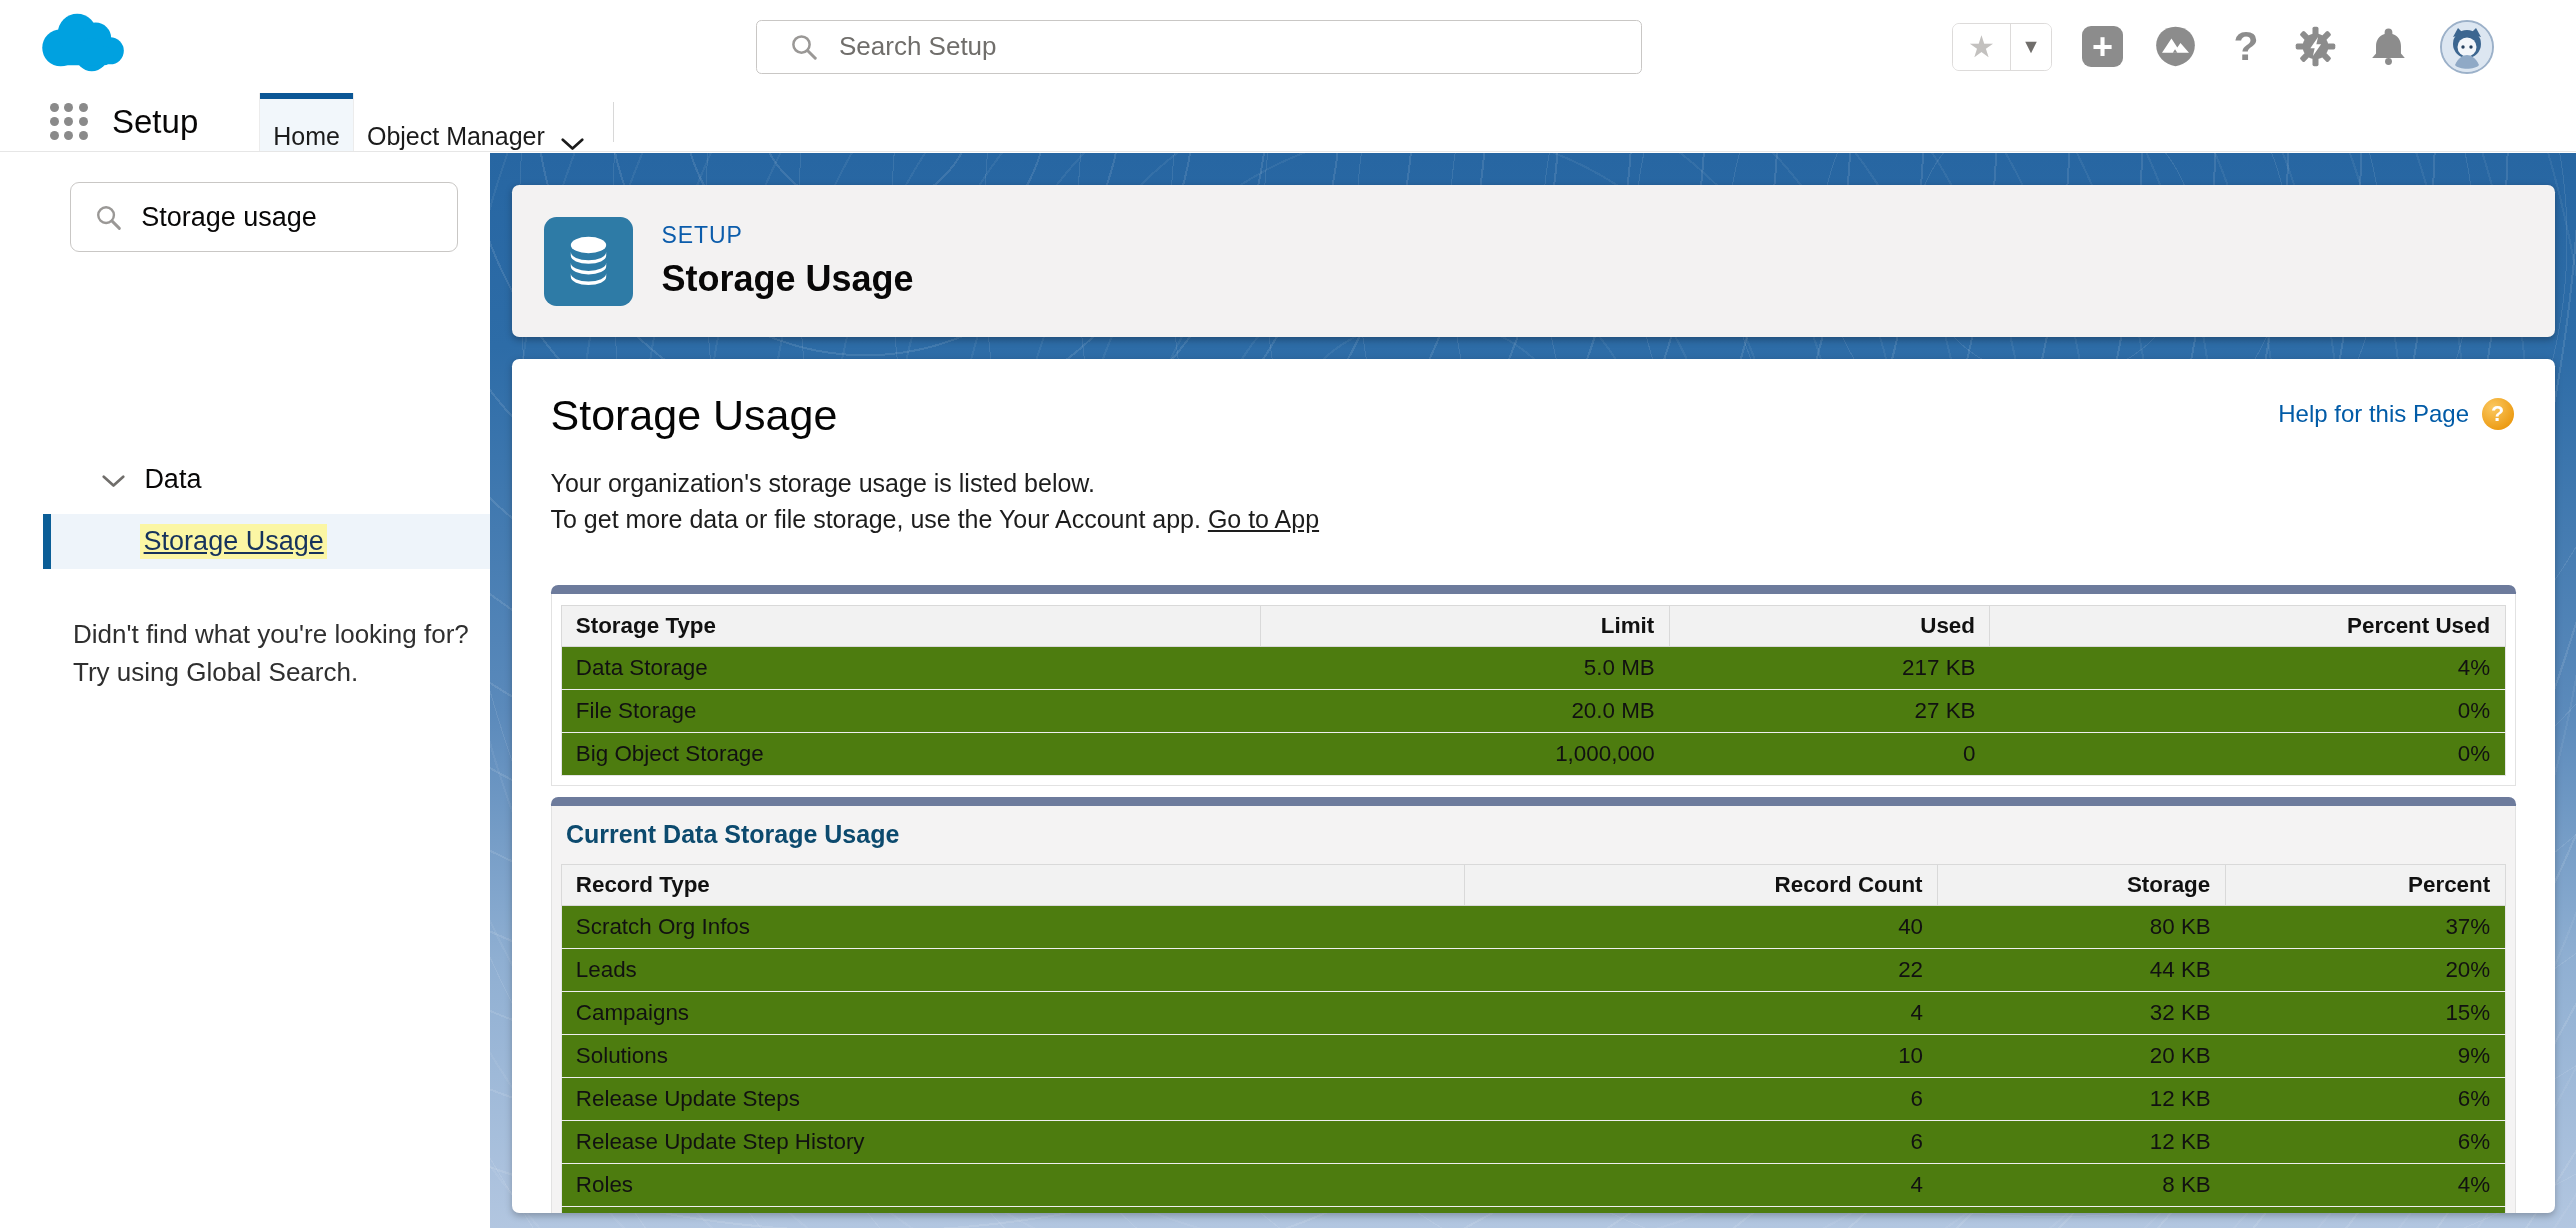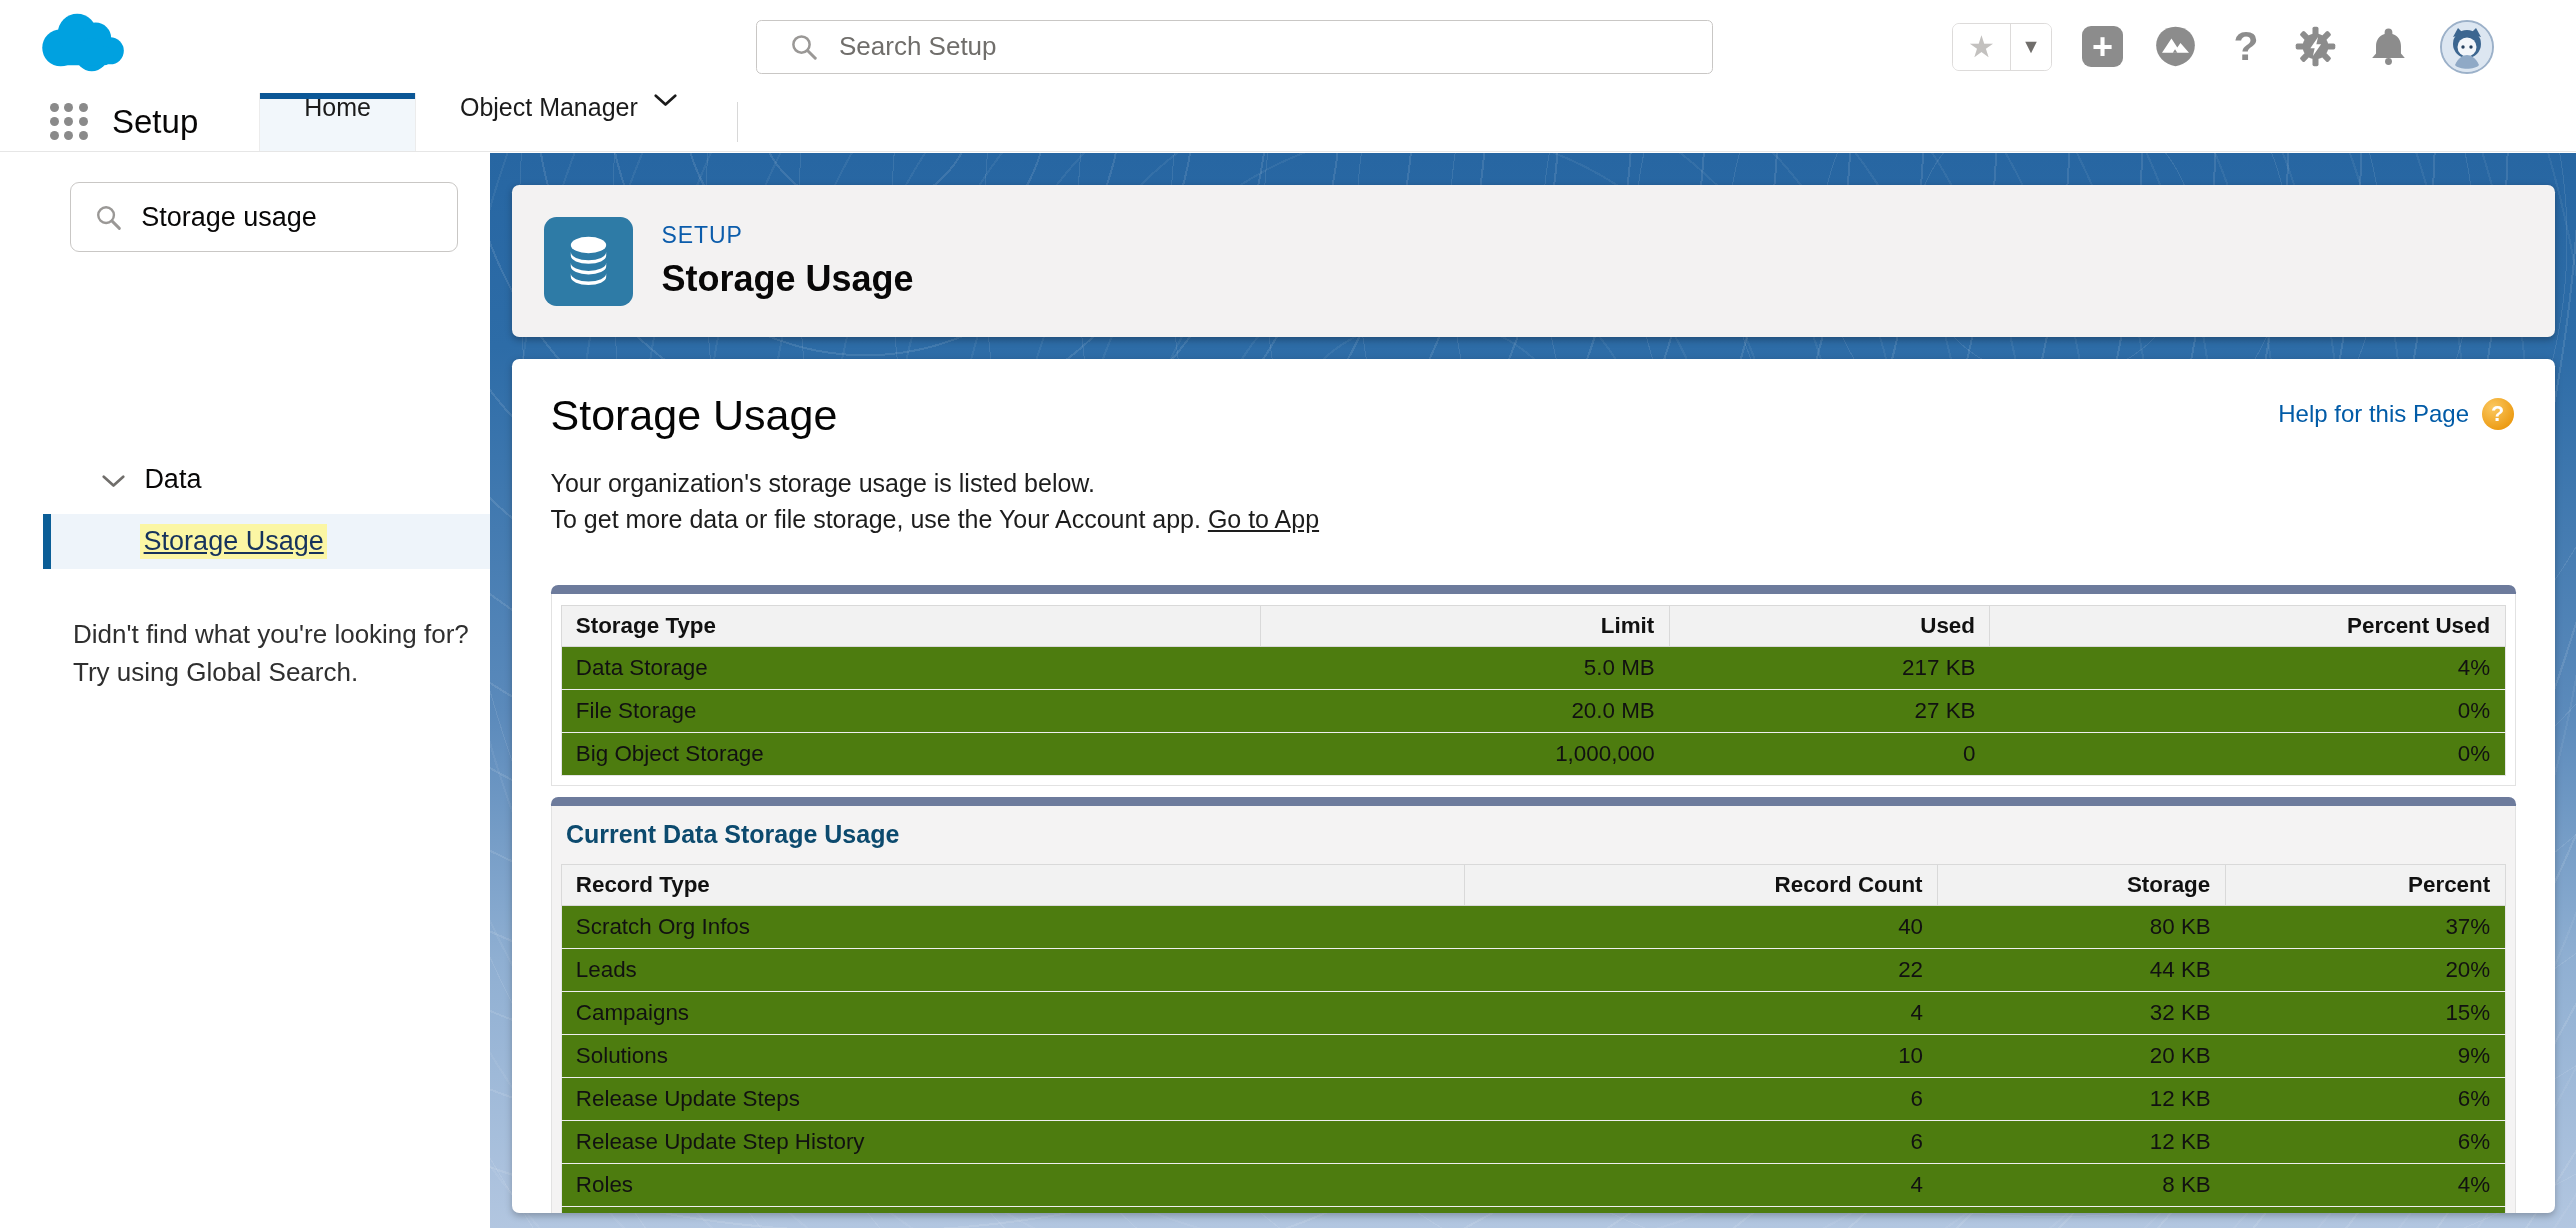--- a/index.html
+++ b/index.html
@@ -2,21 +2,21 @@
 <html style="font-size:14.3px"><head>
 <meta charset="utf-8">
 <style>
   * { box-sizing: border-box; margin: 0; padding: 0; }
   html, body { width: 2576px; height: 1229px; overflow: hidden; }
   body { font-family: "Liberation Sans", sans-serif; background: #fff; color: #181818; }
 
   
   .ghead { position: relative; height: 93px; background: #fff; }
   .logo { position: absolute; left: 34px; top: 9px; width: 100px; height: 68px; }
-  .gsearch { position: absolute; left: 756px; top: 19.7px; width: 957px; height: 54px;
+  .gsearch { position: absolute; left: 756px; top: 19.7px; width: 886px; height: 54px;
              border: 1.8px solid #c9c7c5; border-radius: 5.4px; background: #fff;
              display: flex; align-items: center; padding: 0 18px; }
   .gsearch svg { width: 30px; height: 30px; margin: 0 19.7px 0 14.3px; flex: none; }
   .gsearch input { border: none; outline: none; flex: 1; font-size: 26px; color: #080707;
                    font-family: "Liberation Sans", sans-serif; background: transparent; }
   .gsearch input::placeholder { color: #706e6b; }
   .gicons { position: absolute; right: 82px; top: 0; height: 93px; display: flex; align-items: center; gap: 30px; }
   .favgroup { display: flex; height: 48px; border: 1.8px solid #dddbda; border-radius: 7.2px; overflow: hidden; }
   .favgroup .seg { display: flex; align-items: center; justify-content: center; background: #fff; border: none; cursor: pointer; }
   .favgroup .seg.star { width: 57px; font-size: 30px; color: #c3c1bf; }
@@ -26,21 +26,21 @@
              font-size: 36px; line-height: 36px; font-weight: bold; }
   .qmark { font-size: 41px; color: #8c8c8c; font-weight: bold; width: 36px; }
   .avatar { width: 54px; height: 54px; border-radius: 50%; border: 2.7px solid #9cb1c9; overflow: hidden; background: #dce6f1; }
 
   
   .tabbar { position: relative; height: 59px; background: #fff; display: flex; align-items: stretch; border-bottom: 0.9px solid #e6e6e6; }
   .waffle { width: 39px; height: 39px; align-self: center; margin-left: 50px; display: grid;
             grid-template-columns: repeat(3, 9px); grid-template-rows: repeat(3, 9px); gap: 5.4px; cursor: pointer; }
   .waffle i { width: 9px; height: 9px; border-radius: 50%; background: #8a8a8a; }
   .setup-label { align-self: center; font-size: 33px; color: #080707; margin: 0 61px 0 23px; }
-  .tab { display: flex; align-items: flex-start; padding: 0 44px; font-size: 25px; color: #1b1b1b; cursor: pointer; position: relative; }
+  .tab { display: flex; align-items: flex-end; padding: 0 13px; font-size: 25px; color: #1b1b1b; cursor: pointer; position: relative; }
   .tab.active { background: #f2f7fb; border-left: 0.9px solid #ececec; border-right: 0.9px solid #ececec; }
   .tab.active::before { content: ""; position: absolute; top: 0; left: 0; right: 0; height: 6.3px; background: #0b5796; }
   .tab .chev { margin-left: 16px; }
   .tab-divider { width: 0.9px; background: #d8d8d8; margin: 9px 0 9px 16px; }
 
   
   .content { position: absolute; top: 153px; left: 0; right: 0; bottom: 0; display: flex; padding-left: 43px; }
 
   
   .sidebar { width: 447px; background: #fff; flex: none; position: relative; }

